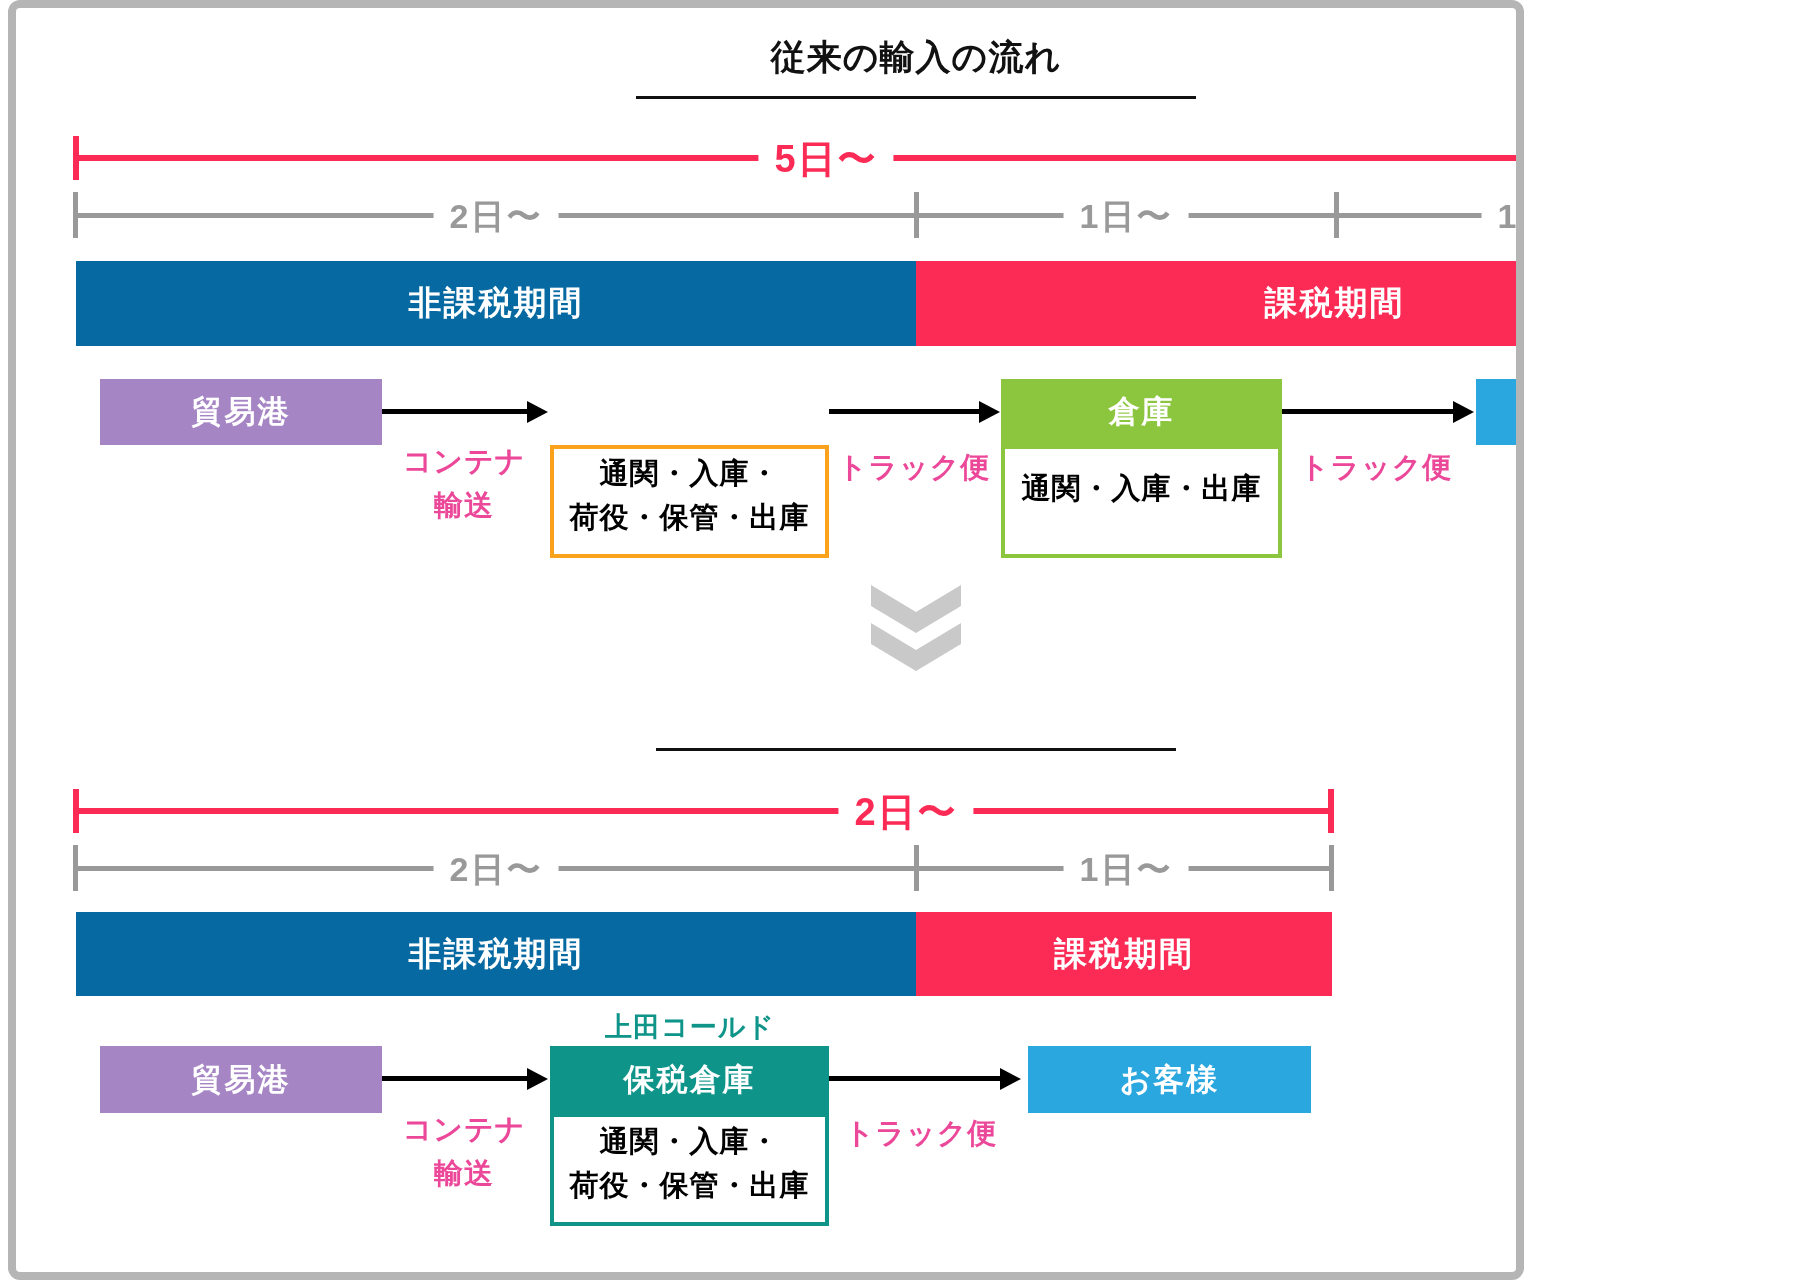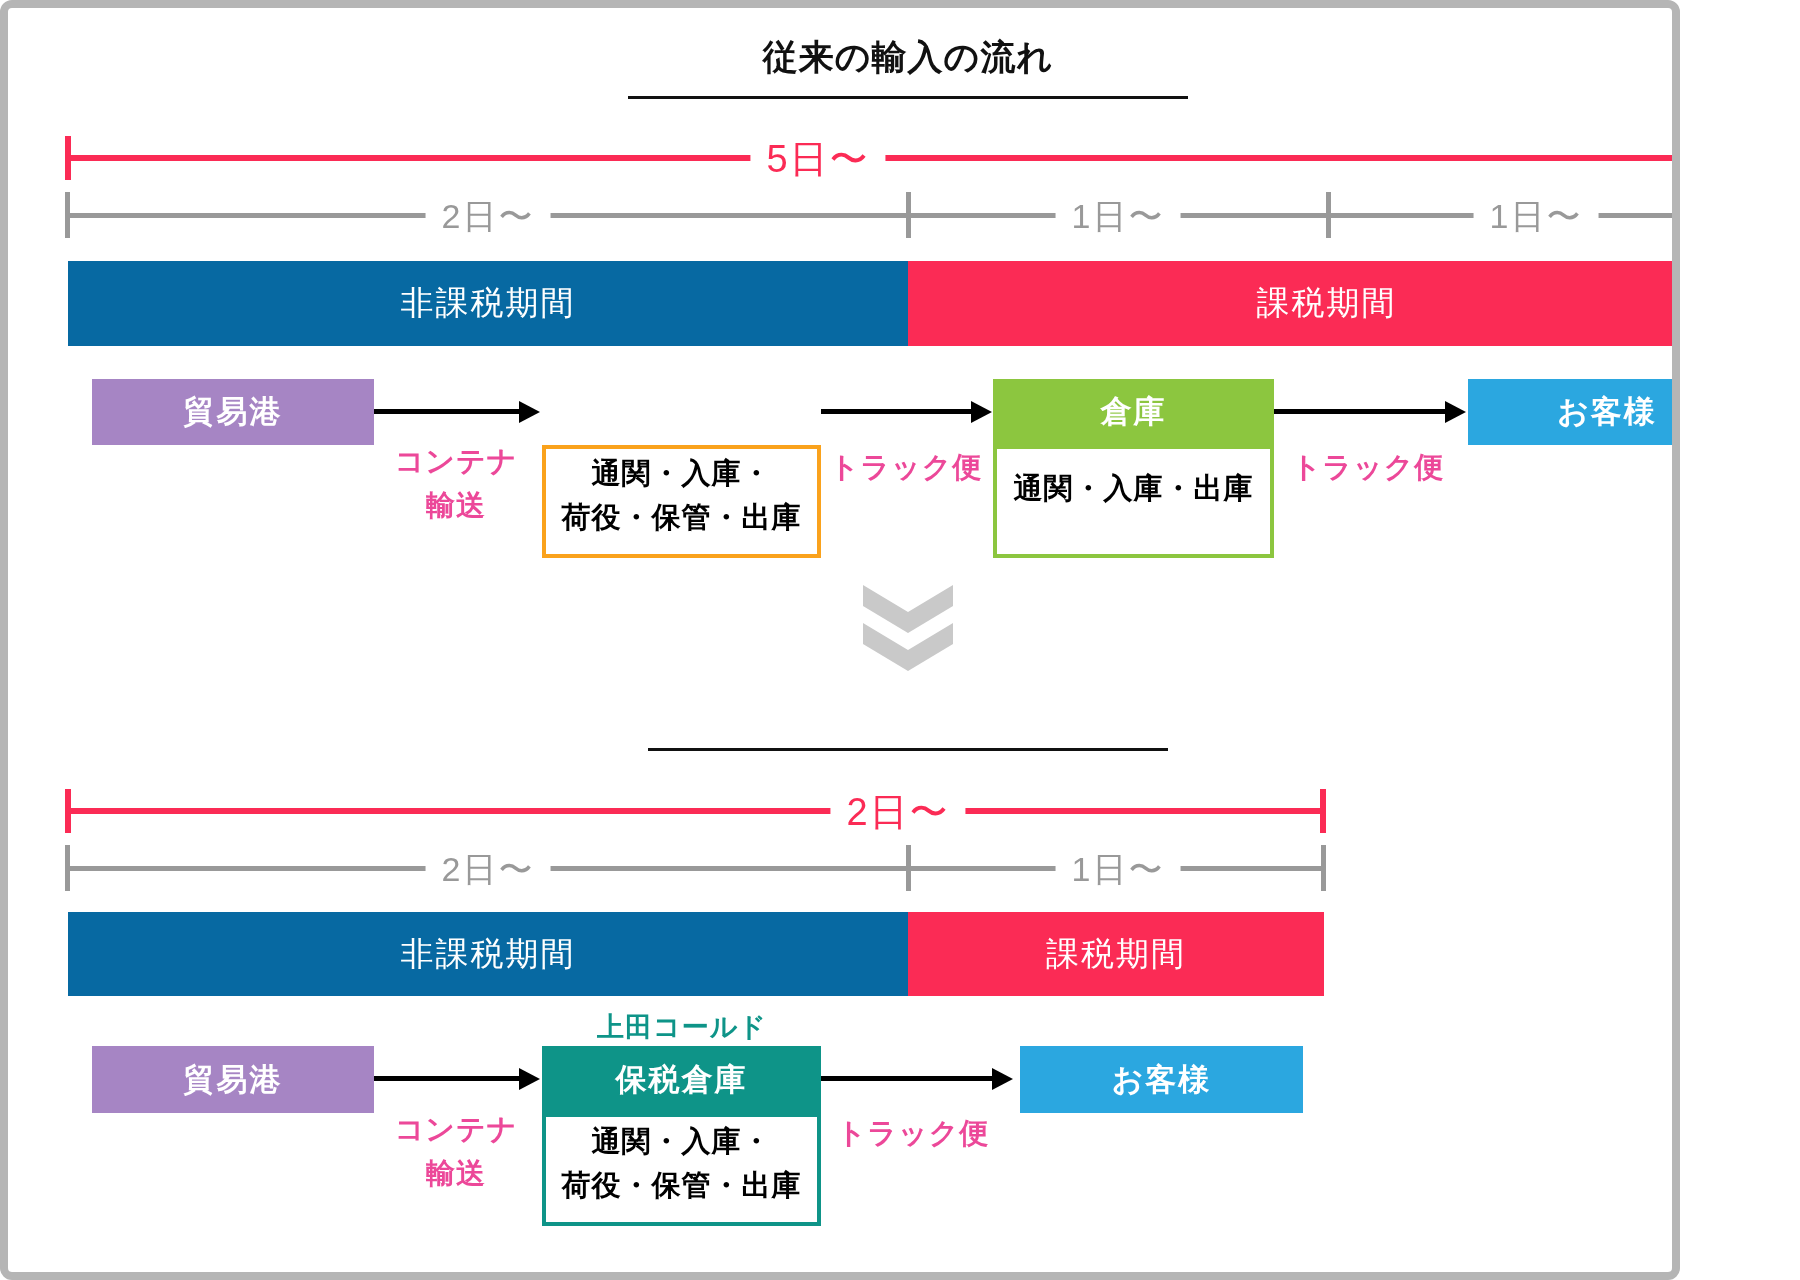--- a/index.html
+++ b/index.html
@@ -1,44 +1,45 @@
 <!DOCTYPE html>
 <html><head>
 <meta charset="utf-8">
 <style>
   html, body { margin:0; padding:0; background:#ffffff; }
   .canvas {
     position: relative;
-    width: 1680px; height: 1280px;
+    width: 1516px; height: 1280px;
     box-sizing: border-box;
     background: #ffffff;
     border: 8px solid #b5b5b5;
     border-radius: 12px;
     font-family: "Liberation Sans", "DejaVu Sans", sans-serif;
     overflow: hidden;
+    margin-left: 8px;
   }
   .abs { position: absolute; }
   .title {
     position: absolute; transform: translateX(-50%);
     font-size: 35px; font-weight: bold; color: #111; white-space: nowrap;
     letter-spacing: 1px;
   }
   .underline { position: absolute; height: 3px; background: #111; }
   .hline { position: absolute; }
   .cap { position: absolute; }
   .chip {
     position: absolute; transform: translate(-50%, -50%);
     background: #ffffff; padding: 0 16px;
-    font-weight: normal; white-space: nowrap; line-height: 1;
+    font-weight: bold; white-space: nowrap; line-height: 1;
   }
   .chip.red { font-size: 38px; letter-spacing: 2px; }
   .chip.gray { font-size: 34px; letter-spacing: 2px; }
   .bar {
     position: absolute; display: flex; align-items: center; justify-content: center;
-    color: #fff; font-size: 33px; font-weight: normal; letter-spacing: 2px;
+    color: #fff; font-size: 33px; font-weight: bold; letter-spacing: 2px;
   }
   .node {
     position: absolute; display: flex; align-items: center; justify-content: center;
     color: #fff; font-size: 31px; font-weight: bold; letter-spacing: 2px;
   }
   .subbox {
     position: absolute; box-sizing: border-box; background: #fff;
     border: 4px solid #000;
     display: flex; flex-direction: column; align-items: center; justify-content: center;
     font-size: 29px; font-weight: bold; color: #000; line-height: 1.5;

